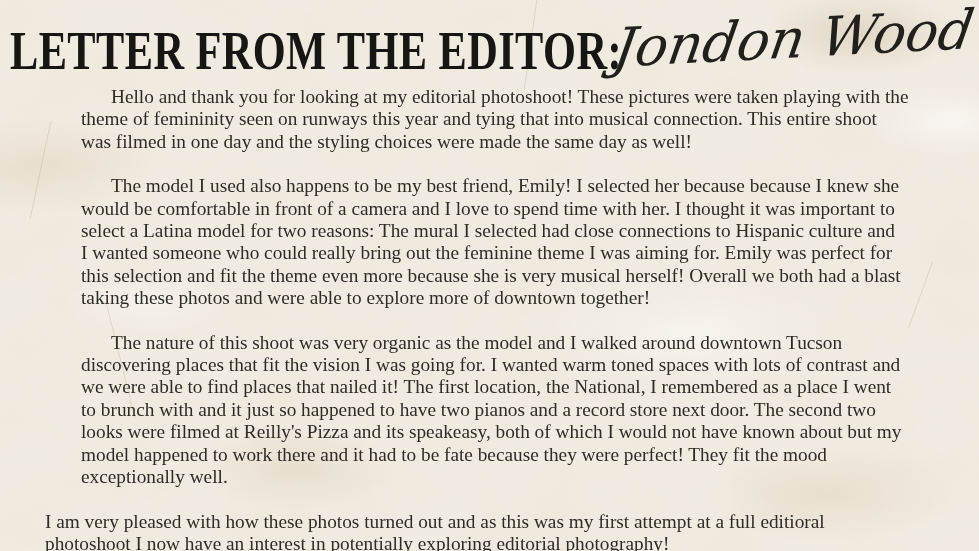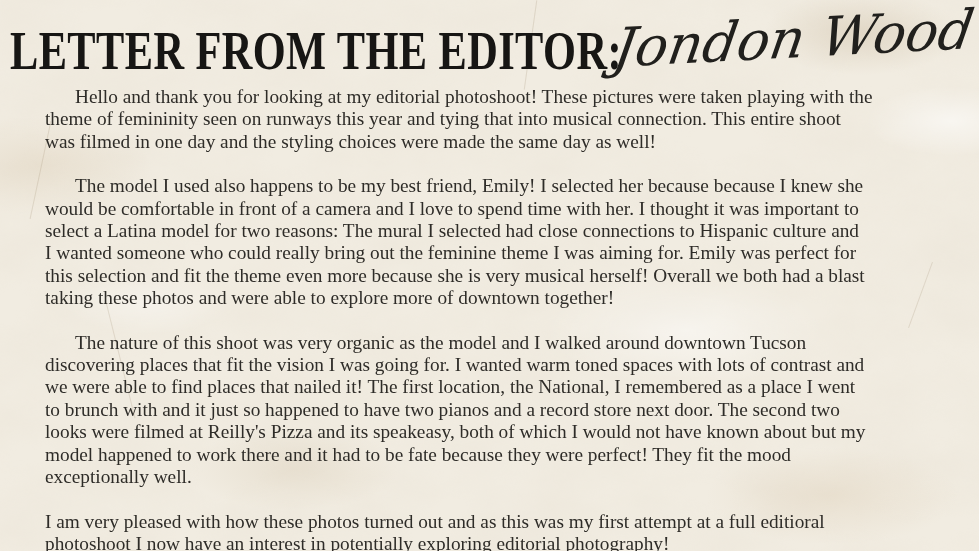--- a/index.html
+++ b/index.html
@@ -92,21 +92,21 @@
     margin: 10px 34px 0 45px;
     width: 900px;
     color: #2e2c28;
     font-size: 19.3px;
     line-height: 22.4px;
   }
   .letter p {
     margin: 0 0 22px 0;
     white-space: pre-line;
   }
-  .letter p.indented { text-indent: 30px; }
+  .letter p.indented { text-indent: 30px; margin-left: 36px; }
   .letter p:last-child { margin-bottom: 0; }
 </style>
 </head>
 <body>
 
 <div class="page">
 
   <svg class="texture-svg" width="979" height="551" xmlns="http://www.w3.org/2000/svg">
     <filter id="plaster" x="0" y="0" width="100%" height="100%">
       <feTurbulence type="fractalNoise" baseFrequency="0.012 0.018" numOctaves="5" seed="11" result="noise"></feTurbulence>

